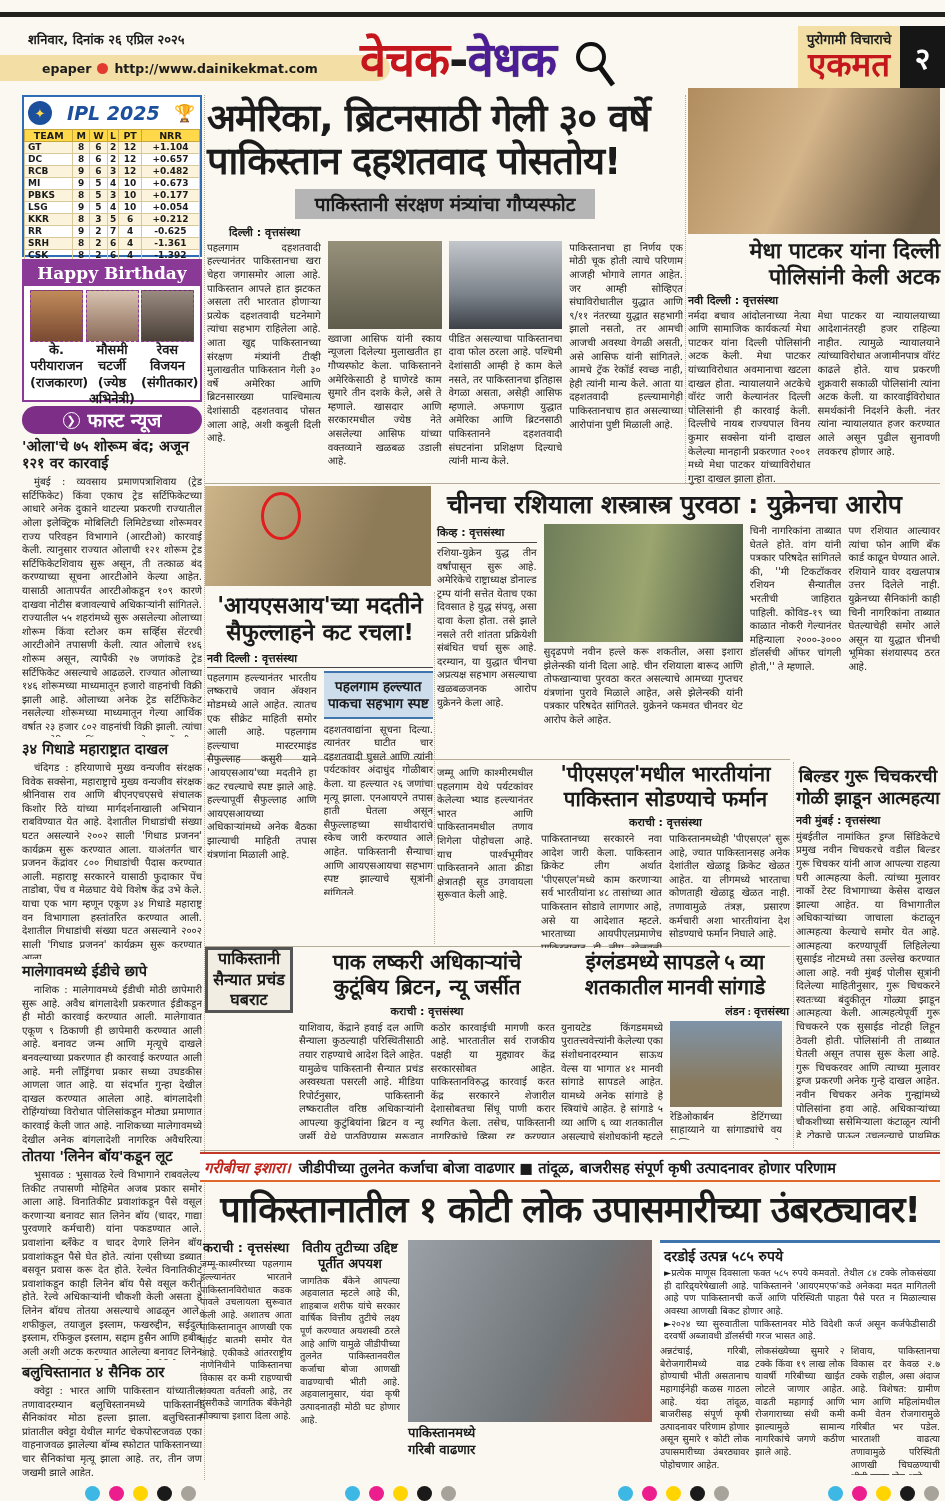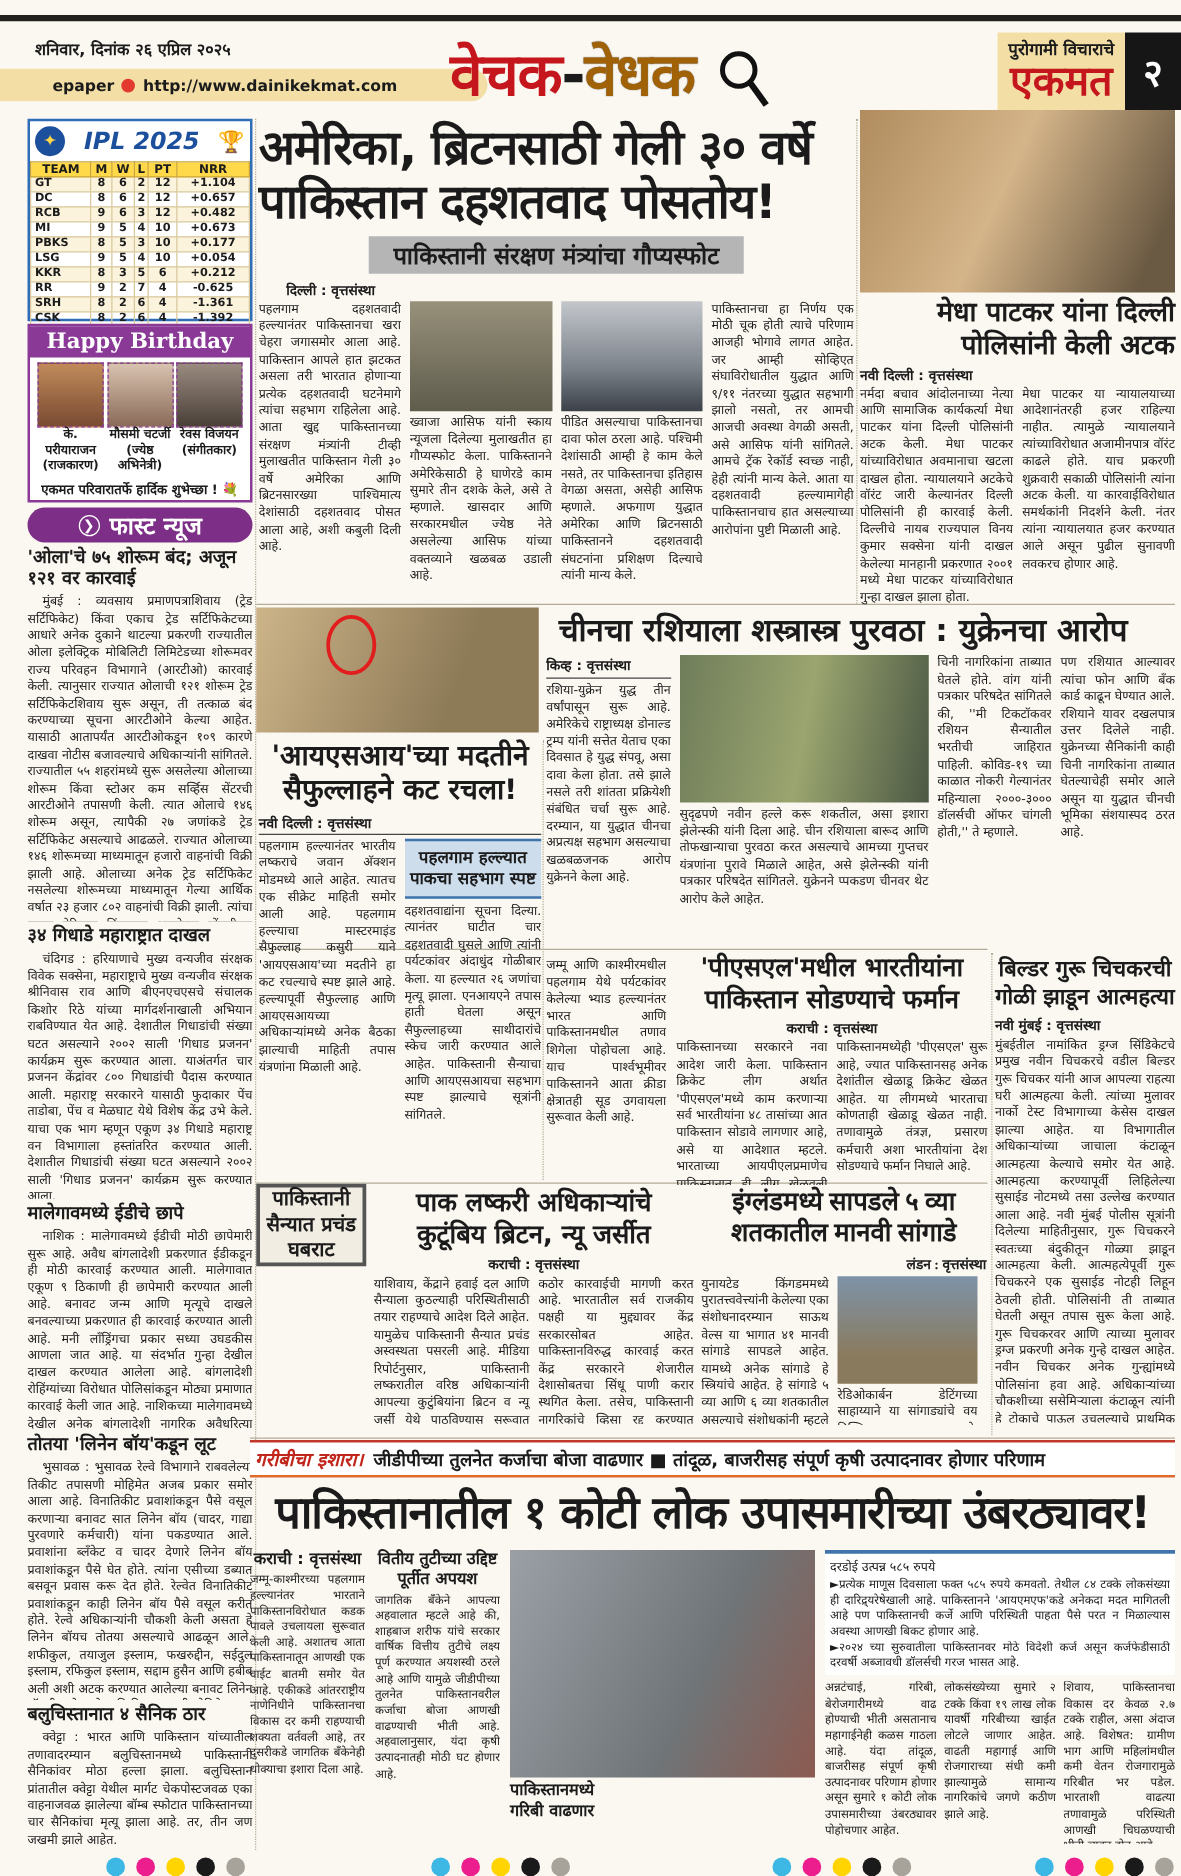--- a/index.html
+++ b/index.html
@@ -10,42 +10,42 @@
   .by { font-size:11px; font-weight:bold; }
   .rule { border-top:1.5px solid #444; }
   .vr { border-left:1px dotted #b4ab99; }
   .hrl { border-top:1px solid #b4ab99; }
   .ph { background:linear-gradient(130deg,#b9b2a2,#8c857a 55%,#6e675d); position:relative; overflow:hidden; }
   
   .toprule { left:0; top:12px; width:945px; height:5px; background:#23211e; }
   .date { left:28px; top:30px; font-size:13px; font-weight:bold; }
   .epill { left:0; top:55px; width:390px; height:26px; background:#f3dfa6; display:flex; align-items:center; gap:6px; padding-left:42px; font-size:12.5px; font-weight:bold; border-radius:0 14px 14px 0; }
   .mast { left:360px; top:26px; width:300px; font-size:47px; font-weight:900; letter-spacing:-1px; white-space:nowrap; }
-  .mast .r { color:#c4161c; } .mast .g { color:#a16207; text-shadow:0 0 1px #555; }
+  .mast .r { color:#c4161c; } .mast .g { color:#4c1d95; text-shadow:0 0 1px #555; }
   .brandbox { left:798px; top:26px; width:102px; height:62px; background:#f3dfa6; text-align:center; padding-top:4px; }
   .brandbox .tg { font-size:13.5px; font-weight:bold; }
   .brandbox .bn { font-size:33px; font-weight:900; color:#c4161c; line-height:1; }
   .pagebox { left:900px; top:26px; width:45px; height:62px; background:#161616; color:#fff; font-size:30px; font-weight:bold; display:flex; align-items:center; justify-content:center; }
   
   .ipl { left:22px; top:95px; width:180px; height:162px; border:2.5px solid #2f6db6; background:#fff; }
   .iplhead { height:32px; display:flex; align-items:center; justify-content:space-between; padding:0 4px; }
   .ipltitle { font-size:19px; font-weight:900; color:#1c4f9c; font-style:italic; }
   .logo { width:24px; height:24px; border-radius:50%; background:#1c4f9c; color:#ffd94a; font-size:13px; display:flex; align-items:center; justify-content:center; }
   .ipl table { width:100%; border-collapse:collapse; font-size:9px; font-weight:bold; }
   .ipl th { background:#ffd94a; border:1px solid #c9a53a; font-size:9.5px; padding:0; }
   .ipl td { border:1px solid #d8c89a; text-align:center; padding:0; line-height:1.22; }
   .ipl tr:nth-child(even) td { background:#fbf3dc; }
   .ipl td:first-child { text-align:left; padding-left:3px; }
   .bday { left:22px; top:259px; width:180px; height:143px; border:2px solid #8a3a96; background:#fff; }
   .bdaytitle { background:#8a3a96; color:#fff; font-family:"DejaVu Serif", serif; font-size:17px; font-weight:bold; text-align:center; height:25px; line-height:25px; }
   .bdayrow { display:flex; justify-content:space-between; padding:4px 6px 0 6px; }
   .bdaycell { width:53px; text-align:center; }
   .bdayimg { width:53px; height:52px; border:1px dashed #8a3a96; }
   .p1 { background:linear-gradient(#c08a5a,#7a4a32); } .p2 { background:linear-gradient(#d8c3b0,#8a6a58); } .p3 { background:linear-gradient(#9a8a80,#4a4038); }
-  .bdayname { font-size:10px; font-weight:bold; line-height:1.25; }
+  .bdayname { font-size:13px; font-weight:bold; line-height:1.25; }
   .bdaywish { font-size:10.5px; font-weight:900; text-align:center; margin-top:4px; }
   .fastban { left:22px; top:406px; width:180px; height:28px; background:#7d2f87; border-radius:14px; color:#fff; display:flex; align-items:center; justify-content:center; gap:8px; font-size:19px; font-weight:900; }
   .chev { width:17px; height:17px; border:1.5px solid #fff; border-radius:50%; font-size:11px; line-height:15px; text-align:center; font-weight:bold; }
   .fl { left:22px; top:438px; width:180px; height:1044px; display:flex; flex-direction:column; }
   .fitem h3 { font-size:14.5px; font-weight:900; line-height:1.18; margin-bottom:3px; }
   .fitem .t { text-indent:12px; }
   
   .lead { left:207px; top:97px; width:476px; }
   .lead h1 { font-size:38px; font-weight:900; line-height:1.13; letter-spacing:-1px; }
   .sub { text-align:center; margin-top:6px; }
@@ -108,21 +108,21 @@
   .povrow { left:200px; top:1240px; width:740px; height:240px; display:flex; gap:8px; }
   .pc1 { width:92px; } .pc2 { width:100px; }
   .pc2 h4, .pc1 h4 { font-size:13px; font-weight:900; text-align:center; line-height:1.25; margin-bottom:2px; }
   .pphoto { width:244px; }
   .bigph { width:100%; height:182px; background:linear-gradient(115deg,#9aa0a6,#6f7578 60%,#8c5a50); }
   .under { display:flex; gap:6px; margin-top:3px; }
   .under .cap { width:148px; font-size:8.5px; line-height:1.3; text-align:justify; overflow:hidden; height:48px; }
   .under .bold { width:86px; font-size:13px; font-weight:900; line-height:1.3; }
   .pright { width:280px; }
   .incbox { border-top:3px solid #3f74ac; background:#fff; padding:3px 4px; height:100px; overflow:hidden; }
-  .incbox h4 { font-size:10px; font-weight:400; margin-bottom:2px; }
+  .incbox h4 { font-size:14px; font-weight:700; margin-bottom:2px; }
   .incbox .t { font-size:9.3px; }
   .prcols { display:flex; gap:6px; margin-top:5px; height:130px; }
   .prcols .c { flex:1; font-size:9.3px; }
   
   .dots { position:absolute; top:1486px; display:flex; gap:9px; }
   .dot { width:15px; height:15px; border-radius:50%; }
   .d1{background:#3db7e4}.d2{background:#ec1d8d}.d3{background:#ffd400}.d4{background:#1a1a1a}.d5{background:#a7a39a}
   .mag { display:inline-block; vertical-align:middle; }
   .linkdot { width:11px; height:11px; border-radius:50%; background:#e23a2e; display:inline-block; }
 </style>
@@ -342,21 +342,21 @@
   </div>
   <div class="abs china-h">चीनचा रशियाला शस्त्रास्त्र पुरवठा : युक्रेनचा आरोप</div>
   <div class="abs chinabody">
     <div class="cc1">
       <div class="by" style="margin-bottom:3px">किव्ह : वृत्तसंस्था</div>
       <div class="rule" style="margin-bottom:3px"></div>
       <div class="t" style="height:206px">रशिया-युक्रेन युद्ध तीन वर्षांपासून सुरू आहे. अमेरिकेचे राष्ट्राध्यक्ष डोनाल्ड ट्रम्प यांनी सत्तेत येताच एका दिवसात हे युद्ध संपवू, असा दावा केला होता. तसे झाले नसले तरी शांतता प्रक्रियेशी संबंधित चर्चा सुरू आहे. दरम्यान, या युद्धात चीनचा अप्रत्यक्ष सहभाग असल्याचा खळबळजनक आरोप युक्रेनने केला आहे.</div>
     </div>
     <div class="ccm">
       <div class="cph"></div>
-      <div class="t" style="height:108px">सुदृढपणे नवीन हल्ले करू शकतील, असा इशारा झेलेन्स्की यांनी दिला आहे. चीन रशियाला बारूद आणि तोफखान्याचा पुरवठा करत असल्याचे आमच्या गुप्तचर यंत्रणांना पुरावे मिळाले आहेत, असे झेलेन्स्की यांनी पत्रकार परिषदेत सांगितले. युक्रेनने प्पकडण चीनवर थेट आरोप केले आहेत.</div>
+      <div class="t" style="height:108px">सुदृढपणे नवीन हल्ले करू शकतील, असा इशारा झेलेन्स्की यांनी दिला आहे. चीन रशियाला बारूद आणि तोफखान्याचा पुरवठा करत असल्याचे आमच्या गुप्तचर यंत्रणांना पुरावे मिळाले आहेत, असे झेलेन्स्की यांनी पत्रकार परिषदेत सांगितले. युक्रेनने प्कमवत चीनवर थेट आरोप केले आहेत.</div>
     </div>
     <div class="cc3 t">चिनी नागरिकांना ताब्यात घेतले होते. वांग यांनी पत्रकार परिषदेत सांगितले की, ''मी टिकटॉकवर रशियन सैन्यातील भरतीची जाहिरात पाहिली. कोविड-१९ च्या काळात नोकरी गेल्यानंतर महिन्याला २०००-३००० डॉलर्सची ऑफर चांगली होती,'' ते म्हणाले.</div>
     <div class="cc4 t">पण रशियात आल्यावर त्यांचा फोन आणि बँक कार्ड काढून घेण्यात आले. रशियाने यावर दखलपात्र उत्तर दिलेले नाही. युक्रेनच्या सैनिकांनी काही चिनी नागरिकांना ताब्यात घेतल्याचेही समोर आले असून या युद्धात चीनची भूमिका संशयास्पद ठरत आहे.</div>
   </div>
 
   <div class="abs isi">
     <h2><span>'आयएसआय'च्या मदतीने</span><br><span>सैफुल्लाहने कट रचला!</span></h2>
     <div class="by" style="margin:3px 0 2px 0">नवी दिल्ली : वृत्तसंस्था</div>
     <div class="rule"></div>
     <div class="isibody">

